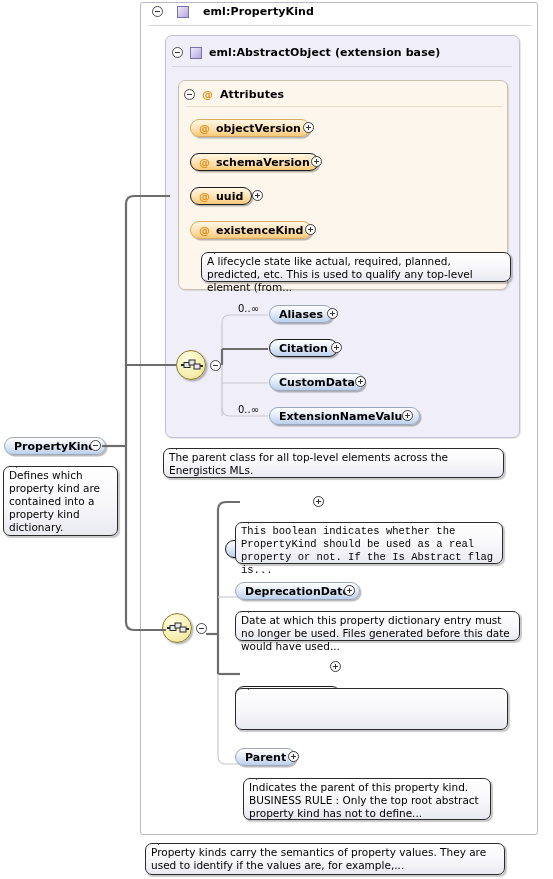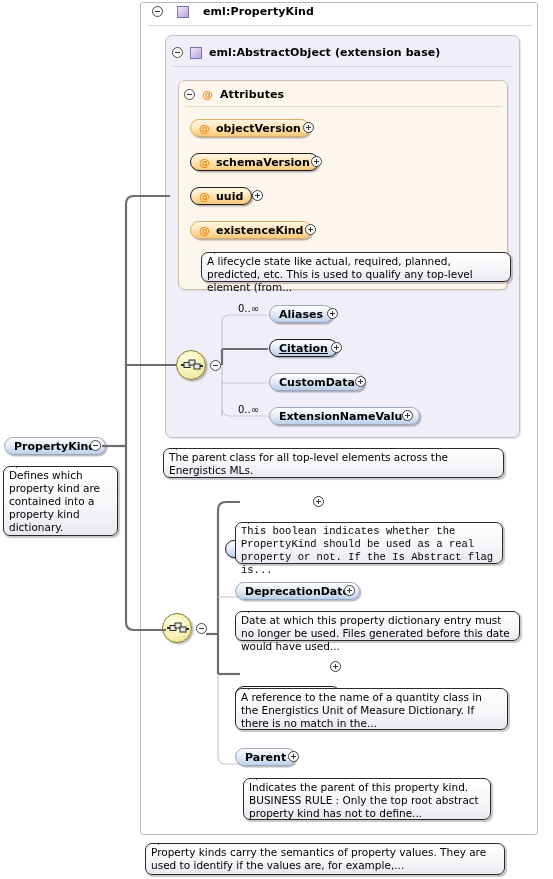--- a/index.html
+++ b/index.html
@@ -68,21 +68,21 @@
     height:18px;border-radius:9px;box-sizing:border-box;
     font-size:11px;font-weight:bold;white-space:nowrap;
     box-shadow:1.5px 1.5px 1px rgba(0,0,0,0.28);
   }
   
   .node.el{
     background:linear-gradient(180deg,#ffffff 0%,#e7eef9 42%,#bdd0ec 100%);
     color:#000;padding:0 9px;
   }
   .node.el.opt{border:1px solid #9aa7bd;}
-  .node.el.req{border:1.6px solid #1c1c1c;text-decoration:underline;}
+  .node.el.req{border:1.6px solid #1c1c1c;}
   
   .node.attr{
     background:linear-gradient(180deg,#fff6e4 0%,#ffe2b2 55%,#f8c978 100%);
     color:#000;padding:0 8px;display:flex;gap:6px;align-items:center;
   }
   .node.attr.opt{border:1px solid #d9ab63;}
   .node.attr.req{border:1.6px solid #1c1c1c;}
 
   
   .expand{
@@ -275,21 +275,20 @@
   <span class="tail"></span>
   <span>Date at which this property dictionary entry must no longer be used. Files generated before this date would have used...</span>
 </div>
 
 <div class="node el req" style="left:235px;top:658px;margin-top:28px;">
   <span>QuantityClass</span>
 </div>
 <span class="expand" style="left:330px;top:661px;"></span>
 <div class="anno" style="left:235px;top:688px;width:273px;height:42px;">
   <span class="tail"></span>
-  <span>A reference to the name of a quantity class in the Energistics Unit of Measure Dictionary. If there is no match in the...</span>
 </div>
 
 <div class="node el opt" style="left:235px;top:748px;">
   <span>Parent</span>
 </div>
 <span class="expand" style="left:288px;top:751px;"></span>
 <div class="anno" style="left:243px;top:778px;width:248px;height:42px;">
   <span class="tail"></span>
   <span>Indicates the parent of this property kind. BUSINESS RULE : Only the top root abstract property kind has not to define...</span>
 </div>

